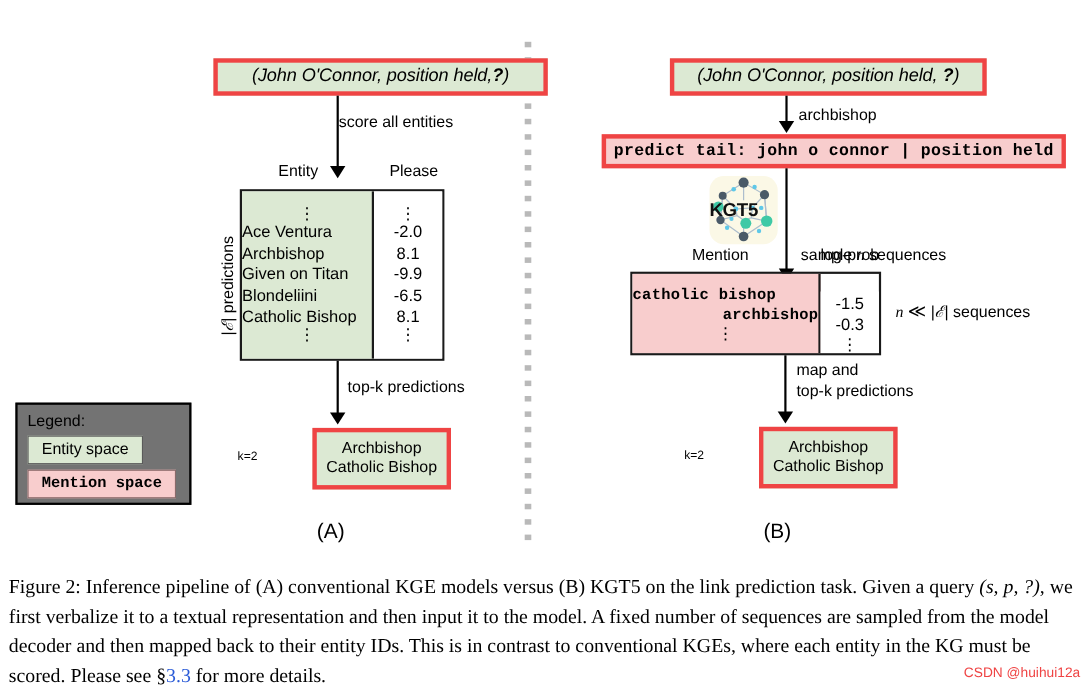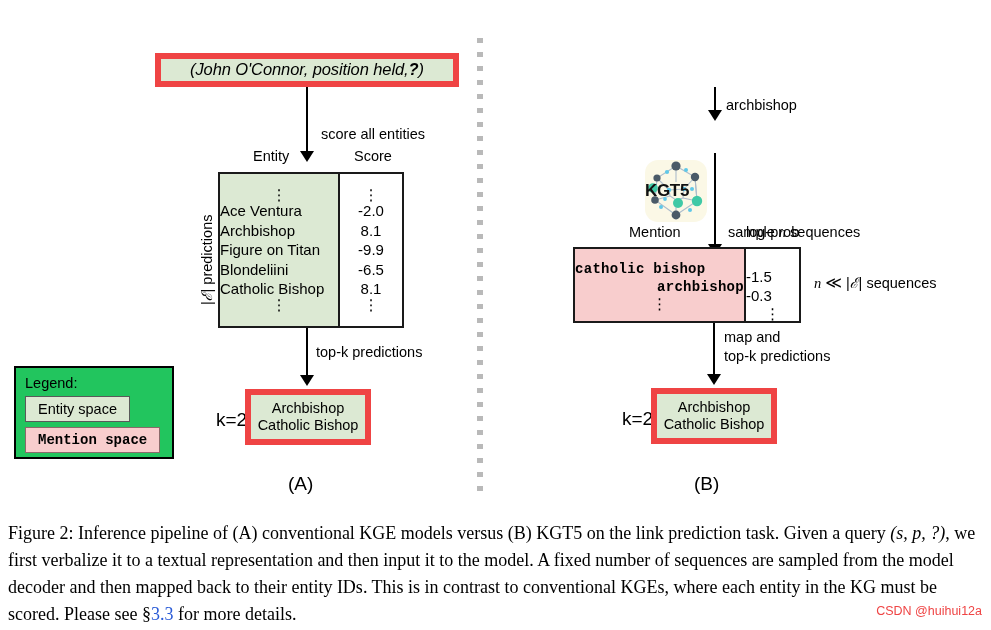--- a/index.html
+++ b/index.html
@@ -10,26 +10,27 @@
     color:#000;
     position:relative;
     overflow:hidden;
   }
   .fig{position:absolute;left:0;top:0;width:991px;height:512px;}
   .abs{position:absolute;}
 
   
   .box{
     box-sizing:border-box;
-    border:6px solid #ef4444;
+    border:4px solid #ef4444;
     display:flex;
     align-items:center;
     justify-content:center;
     text-align:center;
     line-height:1.18;
+    margin-left:39px;
   }
   .green{background:#dce9d3;}
   .pink{background:#f8cdcd;}
   .white{background:#ffffff;}
 
   .query-txt{
     font-style:italic;
     font-size:16.5px;
     letter-spacing:-0.1px;
     white-space:nowrap;
@@ -38,21 +39,21 @@
 
   .mono{
     font-family:"Liberation Mono","DejaVu Sans Mono",monospace;
     font-weight:bold;
     font-size:15px;
     letter-spacing:0.3px;
     white-space:nowrap;
   }
 
   .lbl{font-size:14.5px;white-space:nowrap;}
-  .lbl-sm{font-size:19px;white-space:nowrap;}
+  .lbl-sm{font-size:11px;white-space:nowrap;}
 
   
   .vline{position:absolute;width:2px;background:#000;}
   .ahead{
     position:absolute;width:0;height:0;
     border-left:7px solid transparent;
     border-right:7px solid transparent;
     border-top:11px solid #000;
   }
 
@@ -69,21 +70,21 @@
     font-size:14.5px;
     white-space:nowrap;
   }
 
   .ital{font-style:italic;font-family:"Liberation Serif",serif;}
   .cal{font-style:italic;font-family:"Liberation Serif",serif;}
 
   
   .legend{
     position:absolute;box-sizing:border-box;
-    border:2px solid #000;background:#22c55e;
+    border:2px solid #000;background:#737373;
     padding:7px 9px 9px 9px;
   }
   .legend-title{font-size:14.5px;margin-bottom:5px;}
   .legend-item{
     box-sizing:border-box;border:1.5px solid #5a5a5a;
     padding:4px 12px;margin-bottom:5px;font-size:14.5px;
     display:inline-block;
   }
   .legend-item.m{
     font-family:"Liberation Mono","DejaVu Sans Mono",monospace;
@@ -159,35 +160,35 @@
       <i></i>
       <i></i>
     </div>
 
   <div class="box green abs" style="left:155px;top:53px;width:304px;height:34px;">
     <span class="query-txt"><span>(John O'Connor, position held,</span><b>?</b><span>)</span></span>
   </div>
 
   <div class="vline" style="left:306px;top:87px;height:66px;"></div>
   <div class="ahead" style="left:300px;top:151px;"></div>
-  <div class="abs lbl" style="left:321px;top:103px;margin-top:23px;">score all entities</div>
+  <div class="abs lbl" style="left:308px;top:103px;">score all entities</div>
 
   <div class="abs lbl" style="left:253px;top:148px;">Entity</div>
-  <div class="abs lbl" style="left:354px;top:148px;">Score</div>
+  <div class="abs lbl" style="left:354px;top:148px;">Please</div>
 
   <div class="rot" style="left:196px;top:305px;">
     <span>|</span><span class="cal">ℰ</span><span>| predictions</span>
   </div>
 
   <div class="tbl" style="left:218px;top:172px;width:186px;height:156px;">
     <div class="tcol green" style="width:120px;border-right:2px solid #1a1a1a;align-items:flex-start;">
       <span class="vdots" style="width:100%;">⋮</span>
       <div class="row">Ace Ventura</div>
       <div class="row">Archbishop</div>
-      <div class="row">Figure on Titan</div>
+      <div class="row">Given on Titan</div>
       <div class="row">Blondeliini</div>
       <div class="row">Catholic Bishop</div>
       <span class="vdots" style="width:100%;">⋮</span>
     </div>
     <div class="tcol white" style="width:62px;align-items:center;">
       <span class="vdots" style="width:100%;">⋮</span>
       <div class="row">-2.0</div>
       <div class="row">8.1</div>
       <div class="row">-9.9</div>
       <div class="row">-6.5</div>
@@ -208,25 +209,31 @@
   </div>
 
   <div class="abs panel-lbl" style="left:288px;top:473px;">(A)</div>
 
   <div class="legend" style="left:14px;top:366px;width:160px;height:93px;">
     <div class="legend-title">Legend:</div>
     <div class="legend-item green">Entity space</div>
     <div class="legend-item m pink">Mention space</div>
   </div>
 
+  <div class="box green abs" style="left:570px;top:53px;width:288px;height:34px;">
+    <span class="query-txt"><span>(John O'Connor, position held,</span> <b>?</b><span>)</span></span>
+  </div>
 
   <div class="vline" style="left:714px;top:87px;height:25px;"></div>
   <div class="ahead" style="left:708px;top:110px;"></div>
   <div class="abs lbl" style="left:726px;top:97px;">archbishop</div>
 
+  <div class="box pink abs" style="left:508px;top:122px;width:422px;height:31px;">
+    <span class="mono">predict tail: john o connor | position held</span>
+  </div>
 
   <div class="vline" style="left:714px;top:153px;height:93px;"></div>
   <div class="ahead" style="left:708px;top:244px;"></div>
 
   <div class="logo" style="left:645px;top:160px;">
     <svg width="62" height="62" viewBox="0 0 62 62" style="position:absolute;left:0;top:0;">
       <g stroke="#9fb3c8" stroke-width="1.1" fill="none" opacity="0.85">
         <path d="M31 6 L12 18 L10 40 L31 55 L52 41 L50 17 Z"></path>
         <path d="M31 6 L31 22 M12 18 L24 30 M50 17 L39 29 M10 40 L25 36 M52 41 L38 38 M31 55 L31 40"></path>
         <path d="M24 30 L39 29 L38 38 L31 40 L25 36 Z"></path>
@@ -266,21 +273,21 @@
 
   <div class="abs lbl" style="left:629px;top:224px;">Mention</div>
   <div class="abs lbl" style="left:746px;top:224px;">log-prob</div>
 
   <div class="tbl" style="left:573px;top:247px;width:228px;height:76px;">
     <div class="tcol pink" style="width:171px;border-right:2px solid #1a1a1a;">
       <div class="row mono" style="text-align:left;font-size:14px;">catholic bishop</div>
       <div class="row mono" style="text-align:right;font-size:14px;">archbishop</div>
       <span class="vdots" style="width:100%;padding-top:2px;">⋮</span>
     </div>
-    <div class="tcol white" style="width:53px;align-items:flex-start;margin-top:16px;">
+    <div class="tcol white" style="width:53px;align-items:center;margin-top:16px;">
       <div class="row">-1.5</div>
       <div class="row">-0.3</div>
       <span class="vdots" style="width:100%;padding-top:2px;">⋮</span>
     </div>
   </div>
 
   <div class="abs lbl" style="left:814px;top:272px;">
     <span class="ital">n</span>
     <span style="font-size:16px;">≪</span>
     <span>|<span class="cal">ℰ</span>|</span>

